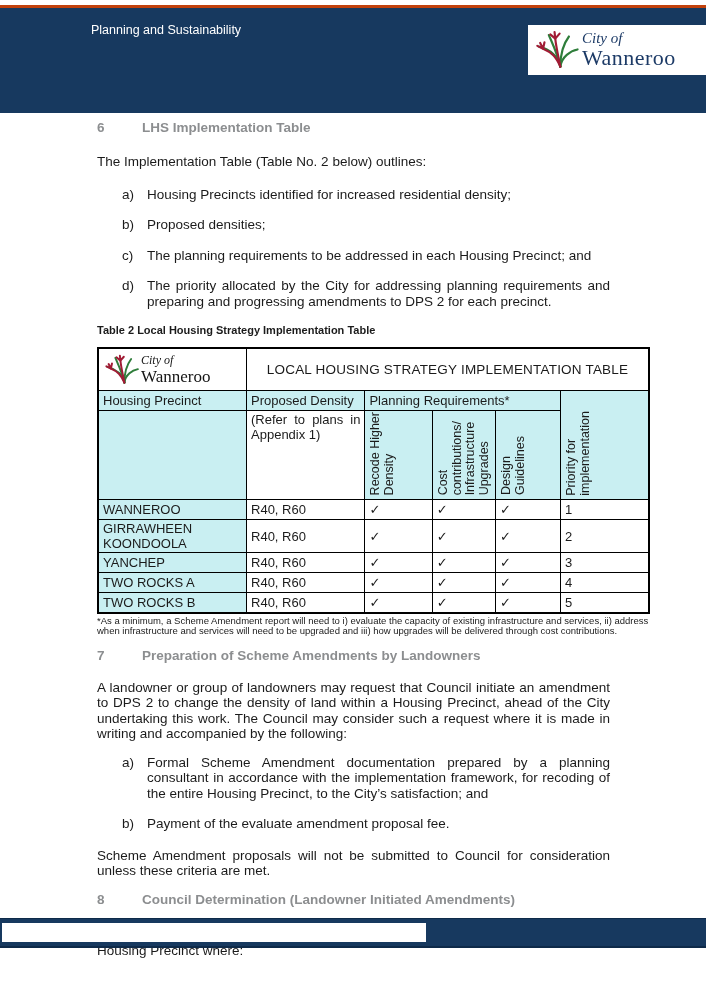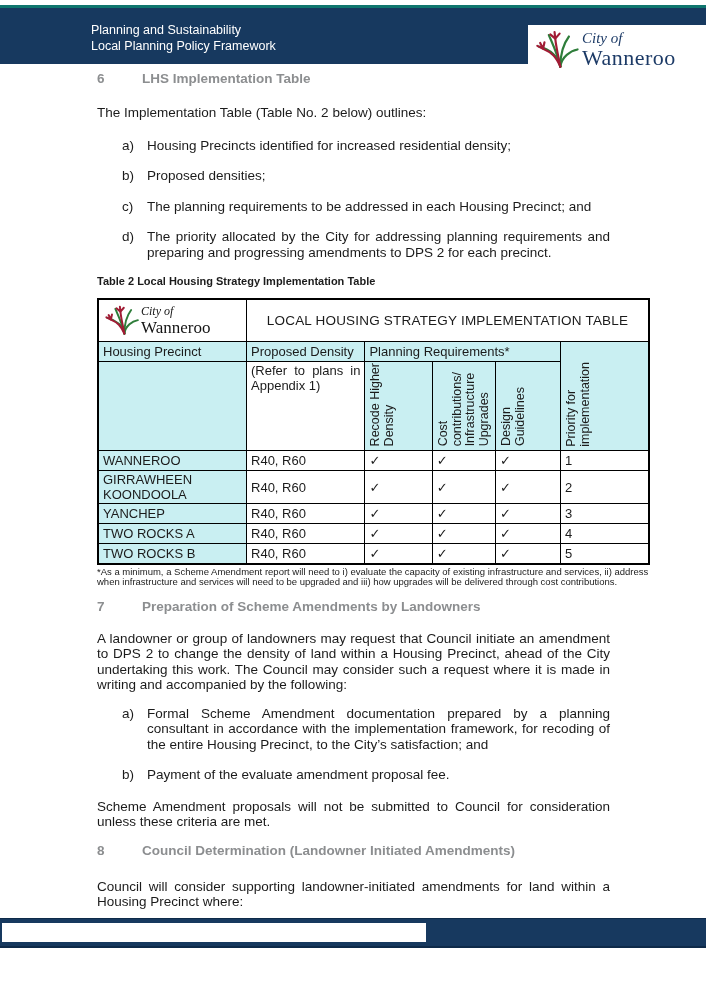--- a/index.html
+++ b/index.html
@@ -2,21 +2,21 @@
 <html><head>
 <meta charset="utf-8">
 <style>
   html,body{margin:0;padding:0;}
   body{
     width:706px;height:1005px;position:relative;background:#ffffff;
     font-family:"Liberation Sans", sans-serif;color:#1b1b1b;overflow:hidden;
   }
   
   .header-band{
-    margin-top:5px;height:59px;background:#17395f;border-top:3px solid #0f766e;
+    margin-top:5px;height:108px;background:#17395f;border-top:3px solid #c2410c;
     box-sizing:border-box;position:relative;color:#ffffff;
     padding:14px 0 0 91px;font-size:12.5px;line-height:16px;
   }
   .header-line{white-space:nowrap;}
   .logo-box{
     position:absolute;top:17px;right:0;width:178px;height:50px;background:#ffffff;
     display:flex;align-items:center;box-sizing:border-box;padding-left:5px;overflow:hidden;
   }
   .logo-text{margin-left:3px;color:#1c3a66;line-height:1;}
   .logo-city{font:italic 15px "Liberation Serif", serif;}
@@ -65,21 +65,20 @@
     position:absolute;left:0;top:918px;width:706px;height:30px;background:#17395f;
     border-top:1px solid #0e2a49;border-bottom:2px solid #0e2a49;box-sizing:border-box;
   }
   .footer-white{position:absolute;left:2px;top:4px;width:424px;height:19px;background:#ffffff;}
 </style>
 </head>
 <body>
 
 <div class="header-band">
   <div class="header-line">Planning and Sustainability</div>
-  <div class="header-line">Local Planning Policy Framework</div>
 
   <div class="logo-box">
     <span>
       <svg width="46" height="46" viewBox="0 0 64 60">
         <g stroke="#2e7d3a" fill="none" stroke-width="3" stroke-linecap="round">
           <path d="M38 56 C36 42 24 32 8 28"></path>
           <path d="M38 56 C34 38 28 26 22 12"></path>
           <path d="M38 56 C38 36 44 22 50 14"></path>
           <path d="M38 56 C40 42 52 34 62 32"></path>
         </g>

